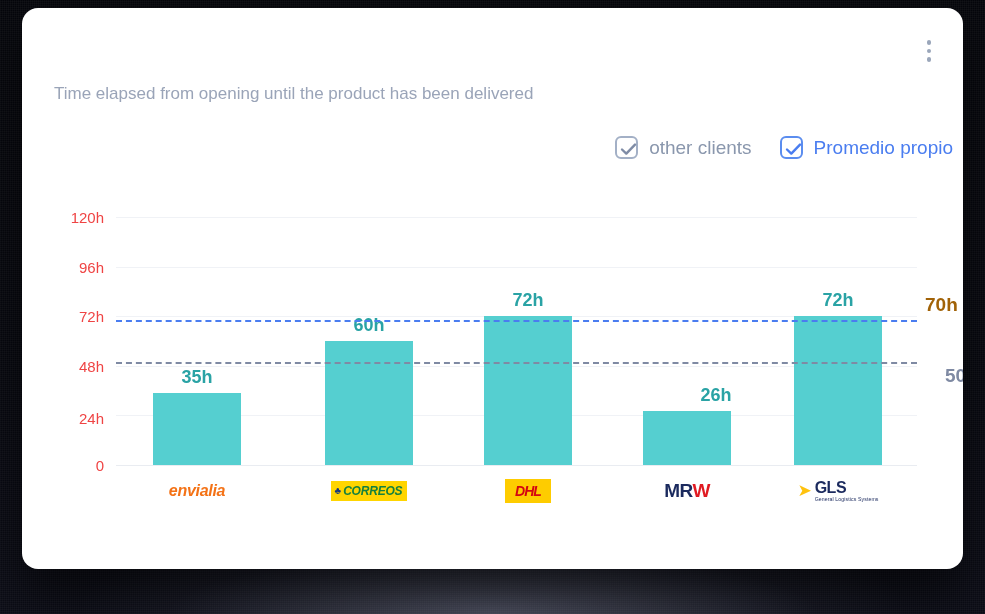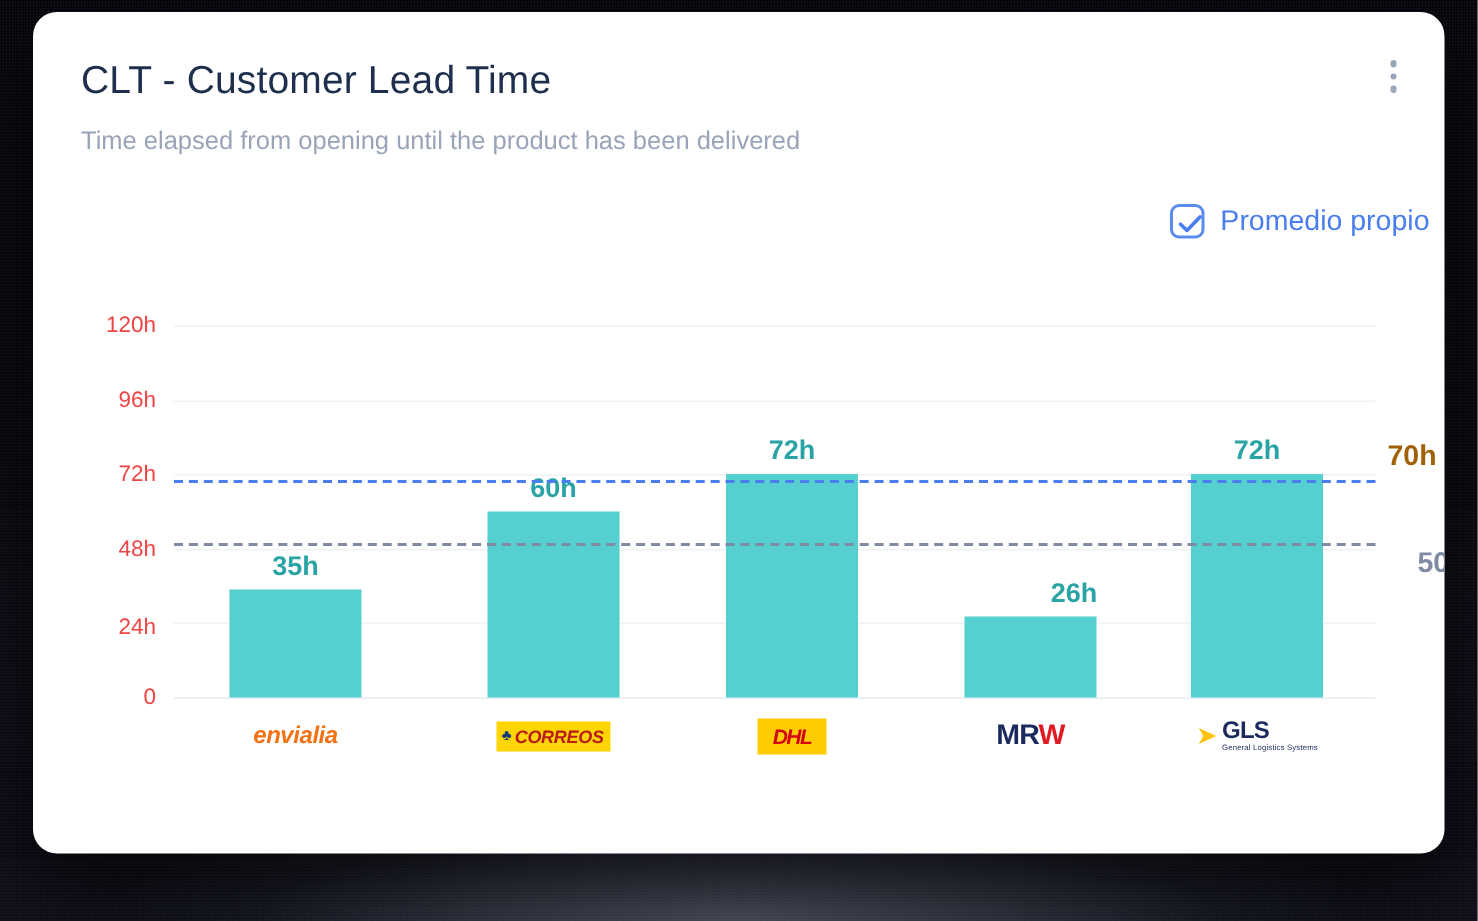--- a/index.html
+++ b/index.html
@@ -208,21 +208,21 @@
     align-items: center;
     gap: 2px;
   }
   .logo-correos .crown {
     font-size: 10px; color: #14387f; line-height: 1;
   }
   .logo-correos .word {
     font-size: 12px;
     font-weight: bold;
     font-style: italic;
-    color: #b91c1c;
+    color: #15803d;
     letter-spacing: -.2px;
   }
   .logo-dhl {
     background: #fecc00;
     padding: 5px 10px;
     font-size: 14px;
     font-weight: bold;
     font-style: italic;
     color: #d40511;
     letter-spacing: -1px;
@@ -241,30 +241,37 @@
   .logo-gls .gls { font-size: 16px; font-weight: bold; color: #1b2a5e; letter-spacing: -.5px; }
   .logo-gls .sub { font-size: 5.2px; color: #1b2a5e; letter-spacing: .1px; display:block; margin-top:1px; }
 </style>
 </head>
 <body>
 
 <div id="backdrop"></div>
 
 <div id="card">
 
-  <div class="card-title">CLT - Customer Lead Time</div>
   <div class="card-subtitle">Time elapsed from opening until the product has been delivered</div>
 
   <div id="kebab">
     <span></span>
     <span></span>
     <span></span>
   </div>
 
   <div id="legend">
+    <div class="legend-item muted">
+      <span class="cbox">
+        <svg width="17" height="15" viewBox="0 0 17 15">
+          <path d="M2 7.5 L6.3 11.6 L15 2.6" fill="none" stroke="#7f8ca6" stroke-width="2.4" stroke-linecap="round" stroke-linejoin="round"></path>
+        </svg>
+      </span>
+      <span class="legend-label">other clients</span>
+    </div>
     <div class="legend-item accent">
       <span class="cbox">
         <svg width="17" height="15" viewBox="0 0 17 15">
           <path d="M2 7.5 L6.3 11.6 L15 2.6" fill="none" stroke="#4a7df0" stroke-width="2.4" stroke-linecap="round" stroke-linejoin="round"></path>
         </svg>
       </span>
       <span class="legend-label">Promedio propio</span>
     </div>
   </div>
 

